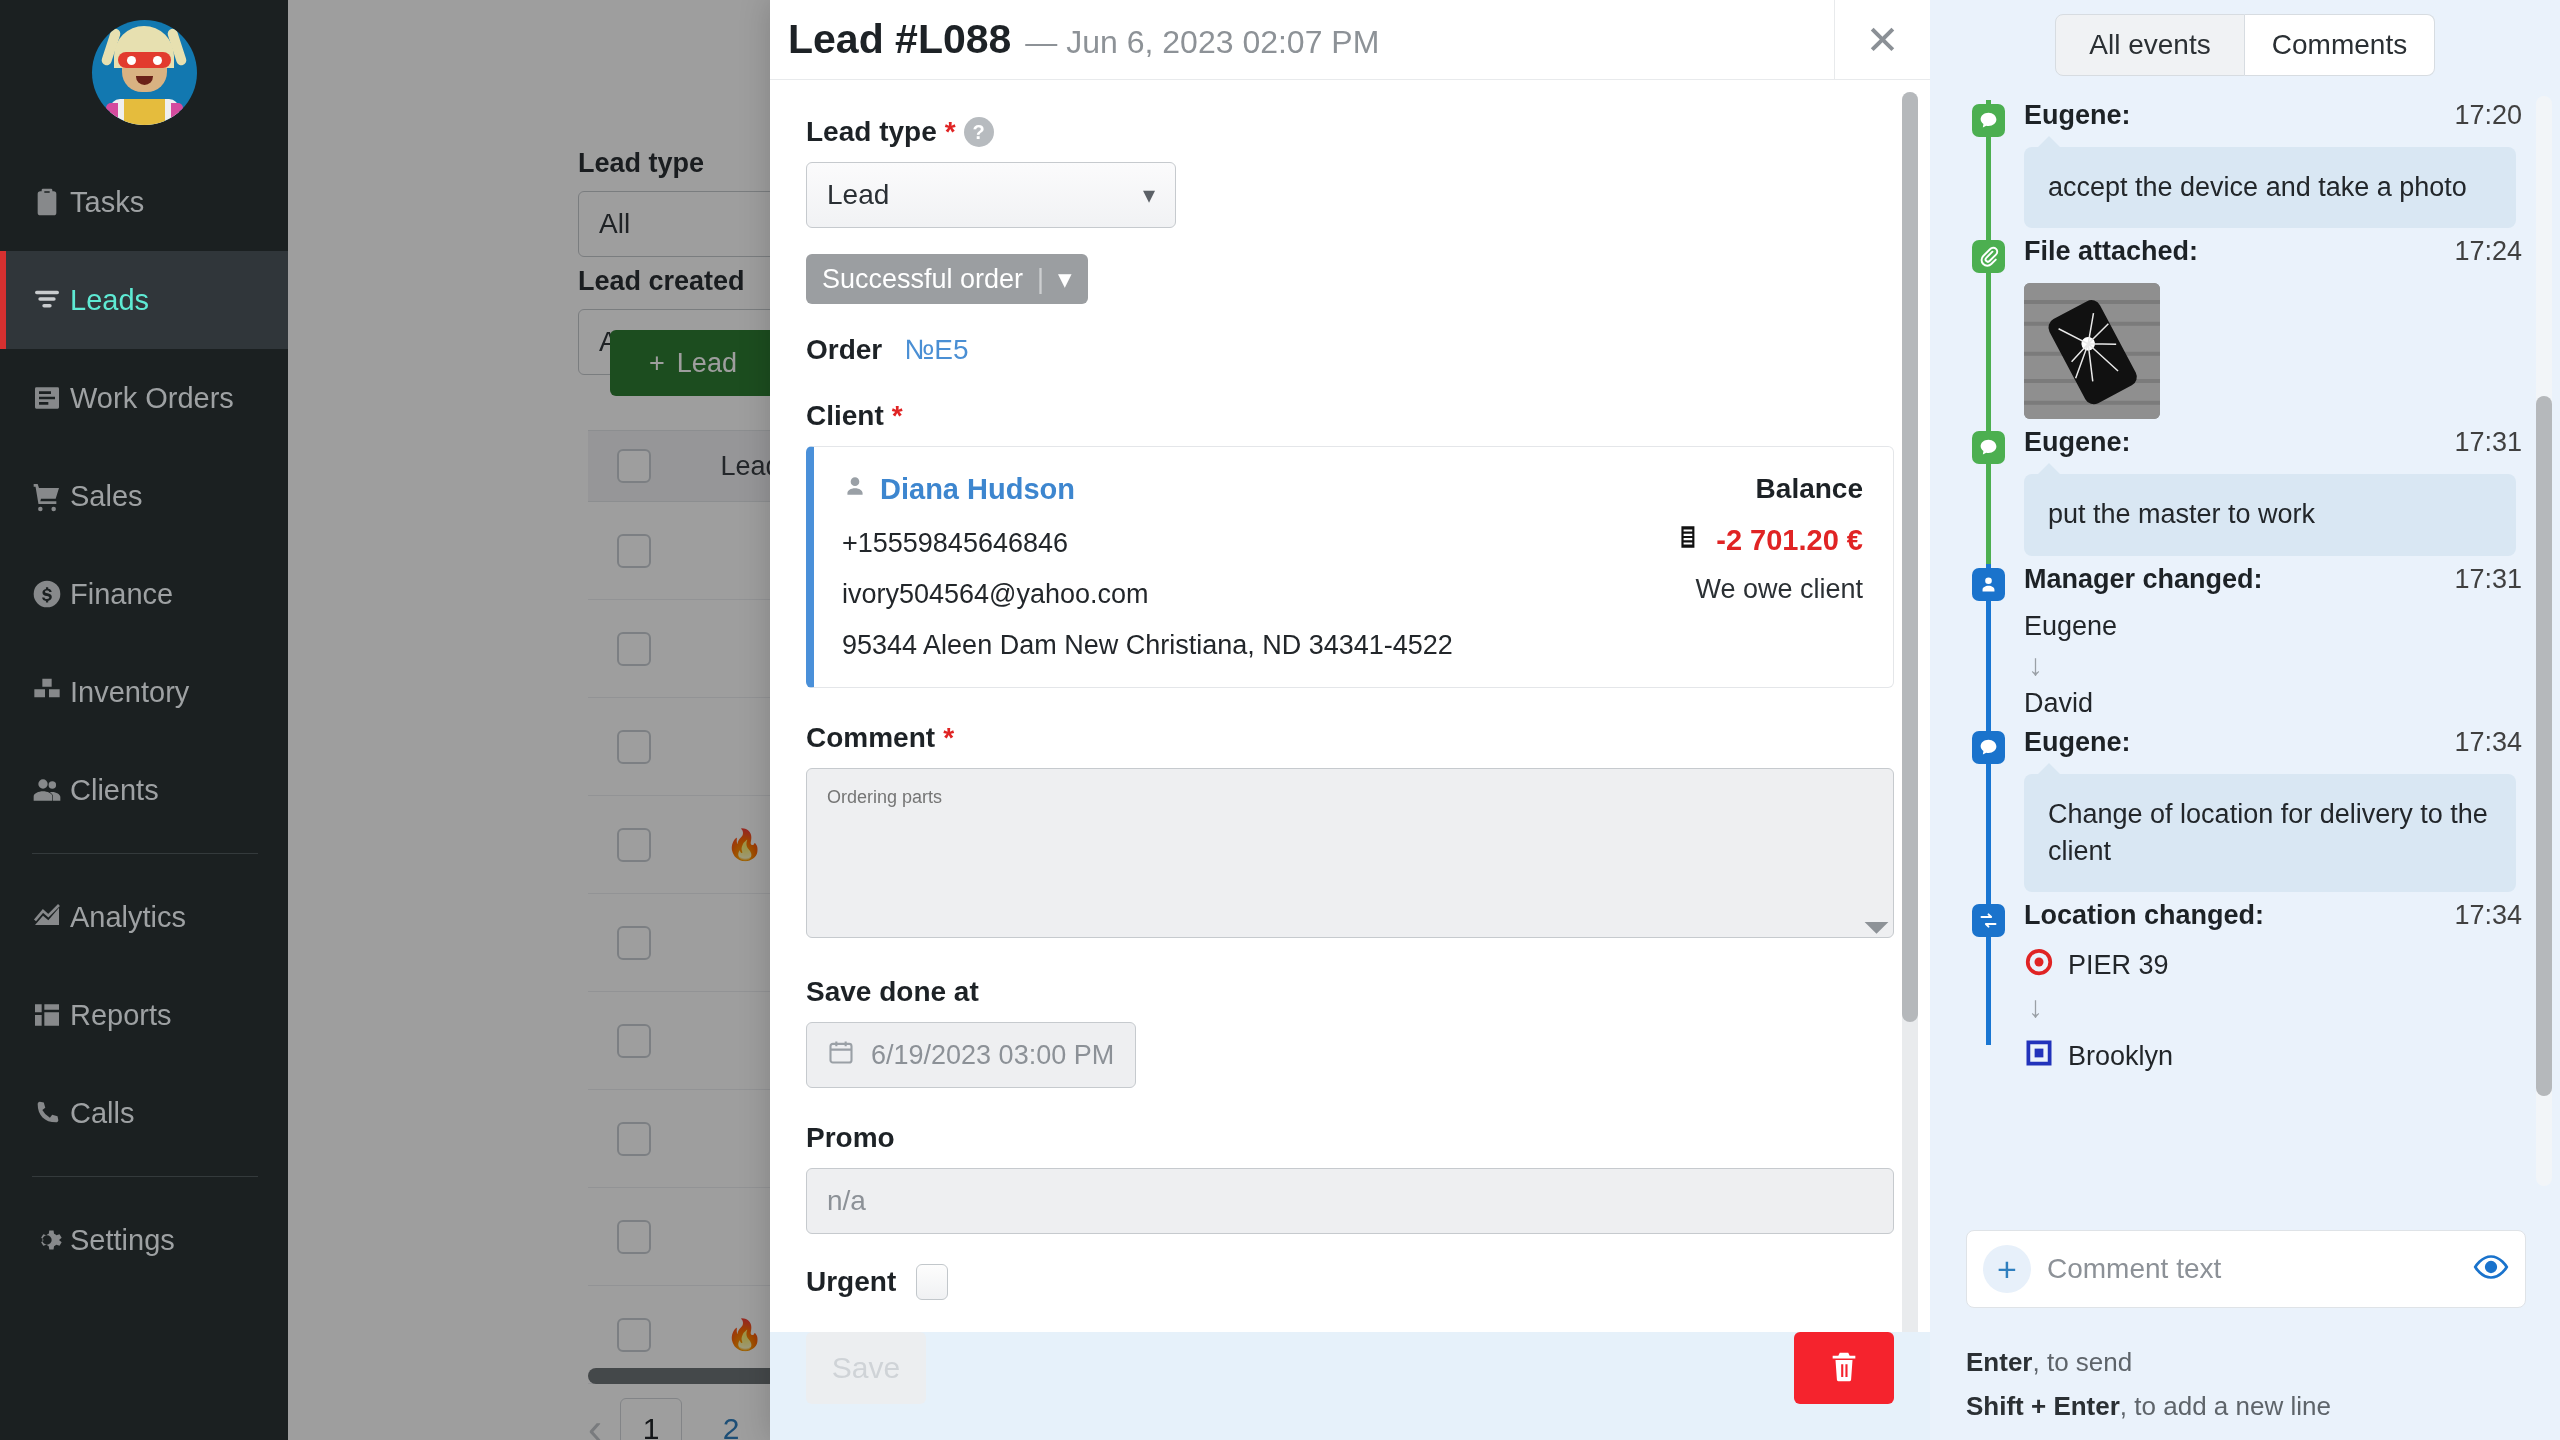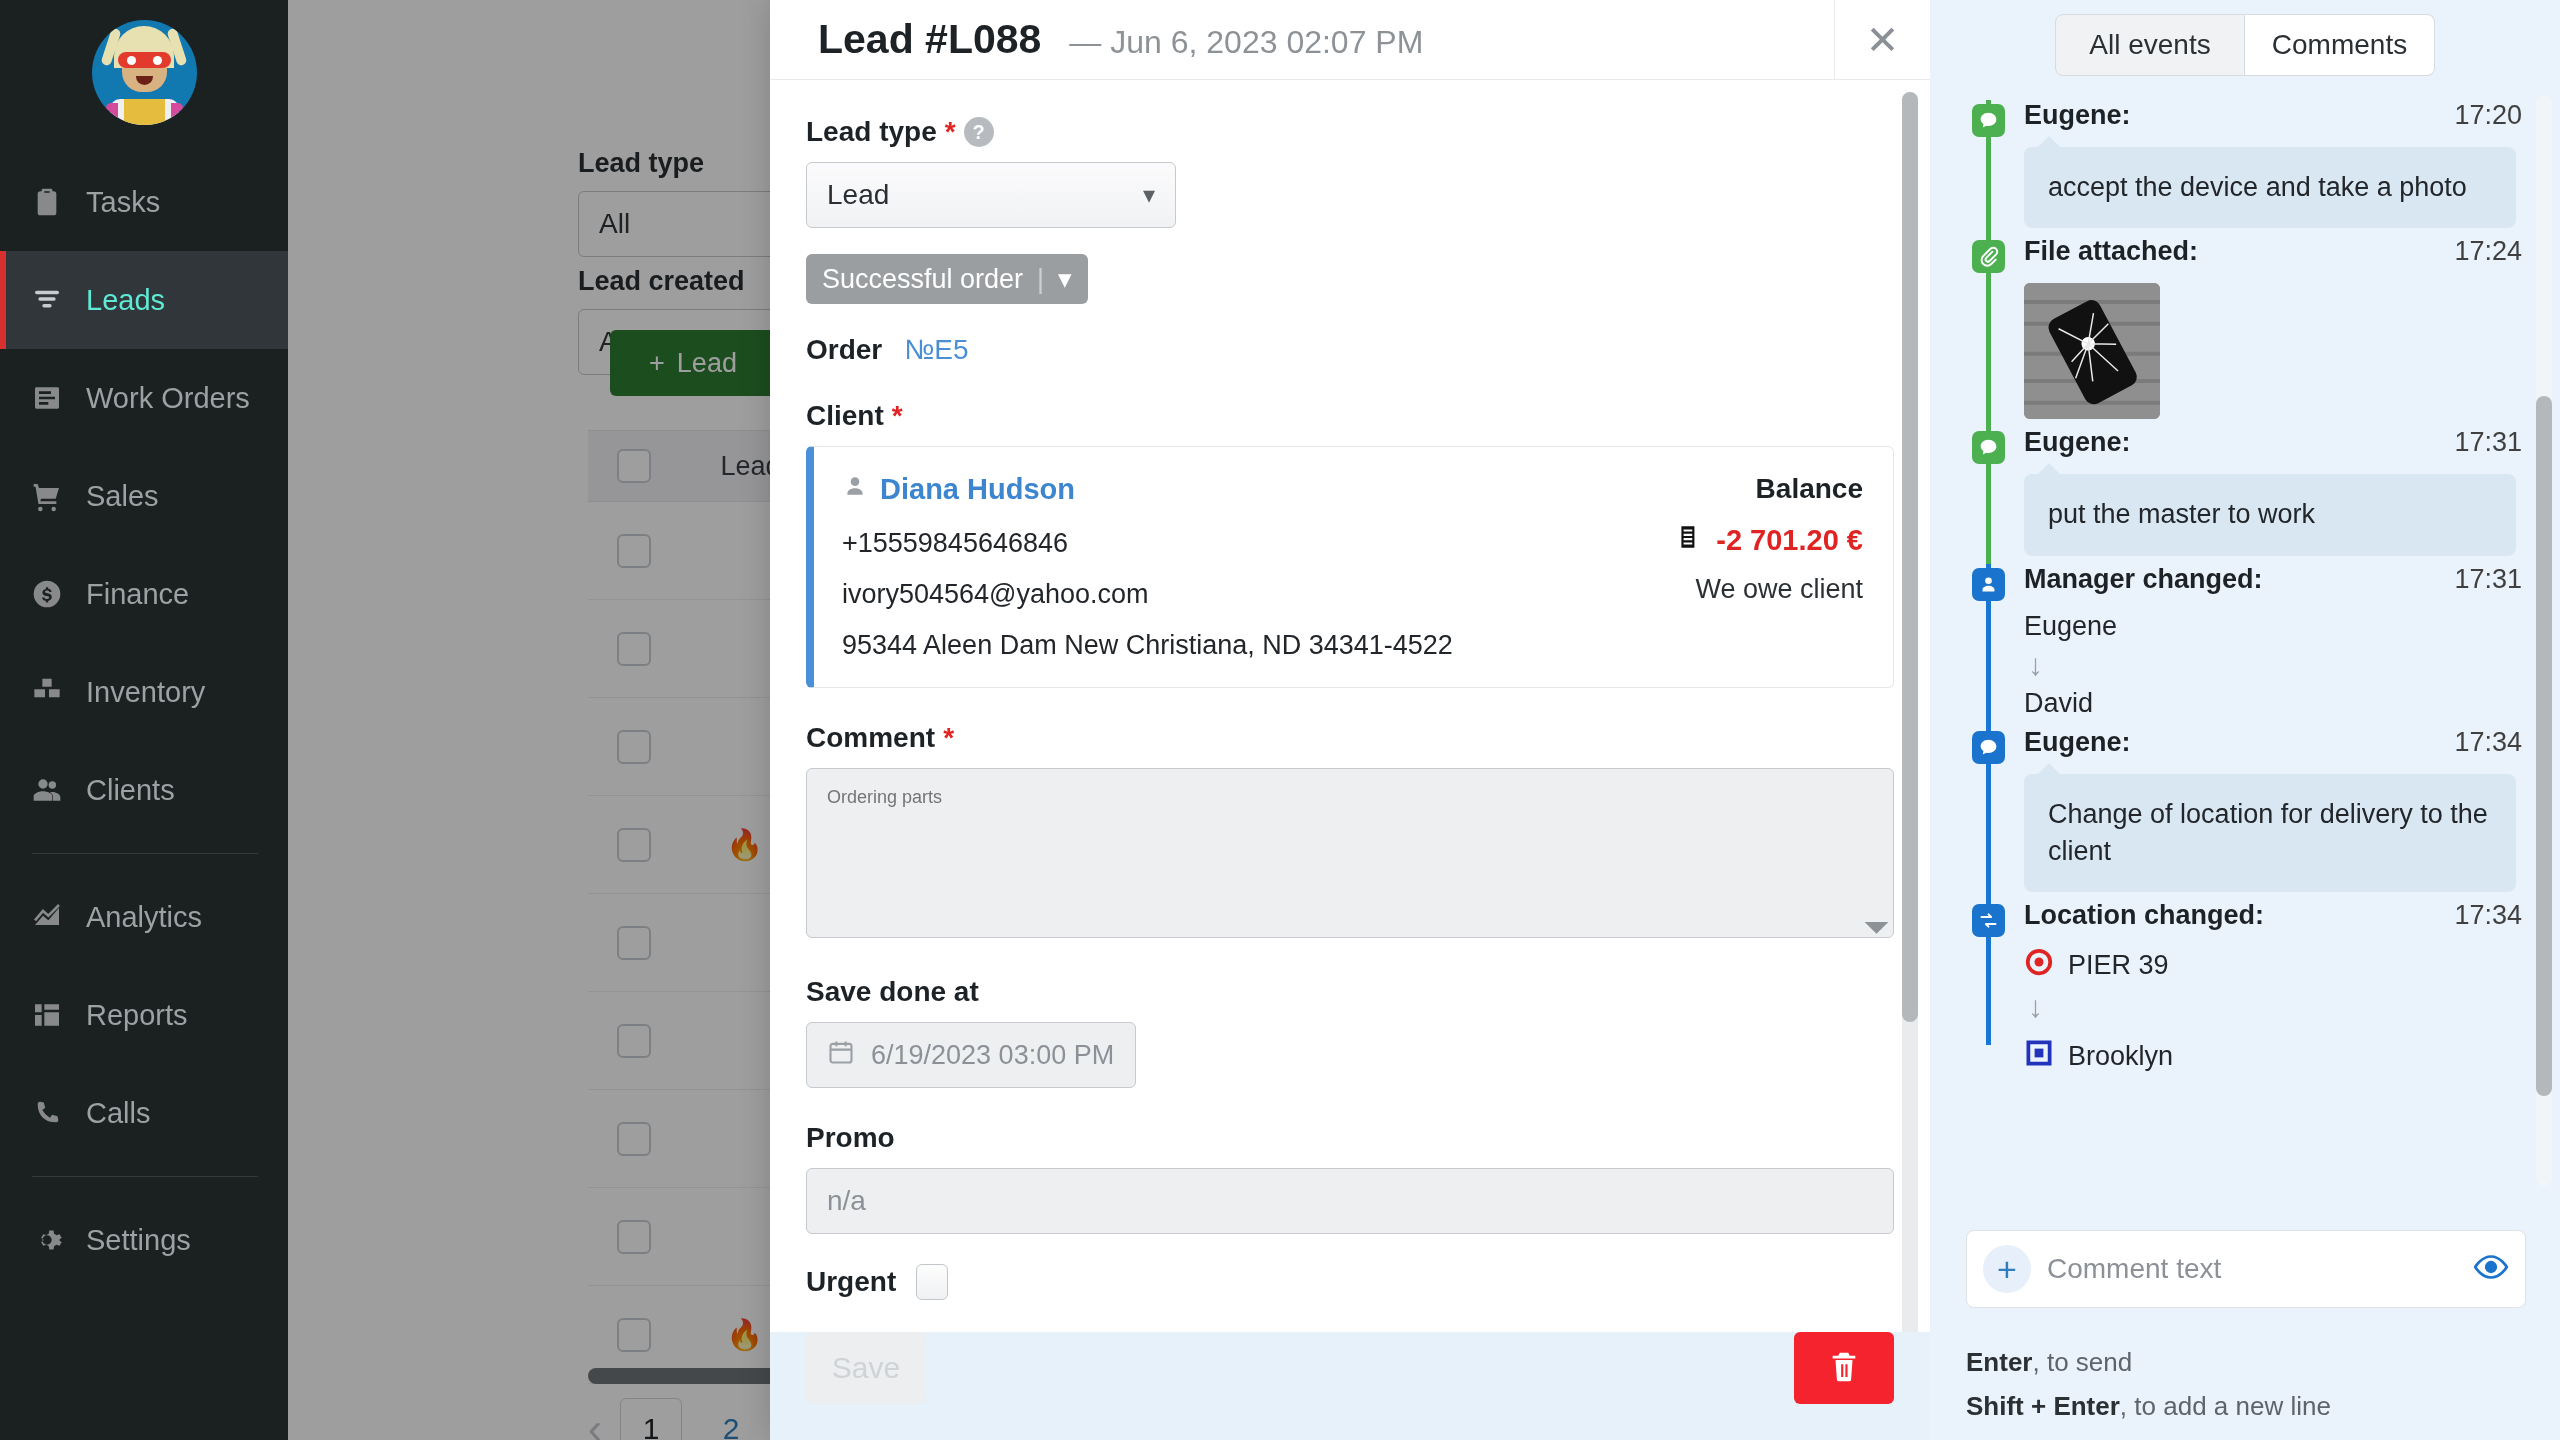--- a/index.html
+++ b/index.html
@@ -38,21 +38,21 @@
   .av-mouth { position:absolute; left:44px; top:56px; width:17px; height:9px;
     background:#6b2118; border-radius: 0 0 9px 9px; }
   .av-body { position:absolute; left:18px; bottom:0; width:69px; height:26px;
     background:#efeff0; border-radius:10px 10px 0 0; }
   .av-shirt { position:absolute; left:32px; bottom:0; width:41px; height:26px; background:#e5bc3d; }
   .av-sl { position:absolute; left:14px; bottom:0; width:12px; height:22px; background:#d44b9e; border-radius:5px 0 0 0;}
   .av-sr { position:absolute; right:14px; bottom:0; width:12px; height:22px; background:#d44b9e; border-radius:0 5px 0 0;}
 
   .nav { margin-top: 28px; }
   .nav-item {
-    display: flex; align-items: center; gap: 22px;
+    display: flex; align-items: center; gap: 6px;
     height: 98px; padding-left: 30px; position: relative;
     color: #9ea1a3; font-size: 29px; cursor: pointer;
   }
   .nav-item.active { background: #30363a; color: #5eead4; text-align: right; }
   .nav-item.active:before {
     content:""; position:absolute; left:0; top:0; bottom:0; width:6px; background:#d63030;
   }
   .nav-item .ico { width: 34px; height: 34px; flex: none;
     display:flex; align-items:center; justify-content:center; }
   .nav-item .ico svg { width: 32px; height: 32px; fill: #87898b; }
@@ -114,22 +114,22 @@
 
   
   .modal {
     position:absolute; left: 770px; top: 0; width: 1160px; height: 1440px;
     background:#fff; z-index: 20; display:flex; flex-direction:column;
     box-shadow: 0 0 30px rgba(0,0,0,0.18);
   }
   .modal-head {
     height: 80px; display:flex; align-items:center; border-bottom:1px solid #e8eaec; flex:none;
   }
-  .modal-title { flex:1; padding-left: 48px; font-size: 41px; color:#1d2226; font-weight: bold;
-    display:flex; align-items:baseline; gap: 14px; }
+  .modal-title { flex:1; padding-left: 18px; font-size: 41px; color:#1d2226; font-weight: bold;
+    display:flex; align-items:baseline; gap: 0; }
   .modal-title .sub { font-size: 32px; font-weight: normal; color:#8d9297; margin-left: 14px; }
   .modal-close {
     width: 96px; height: 80px; display:flex; align-items:center; justify-content:center;
     border-left: 1px solid #e8eaec; cursor:pointer; color:#8b9096; font-size: 40px; flex:none;
   }
   .modal-body { flex:1; overflow:hidden; position:relative; padding: 36px 36px 0 36px; }
   .m-scroll { position:absolute; right: 12px; top: 12px; width: 16px; height: 1270px;
     background:#e9ebed; border-radius:8px; }
   .m-scroll > i { position:absolute; left:0; top:0; width:16px; height: 930px;
     background:#b5b8bb; border-radius:8px; display:block; }

